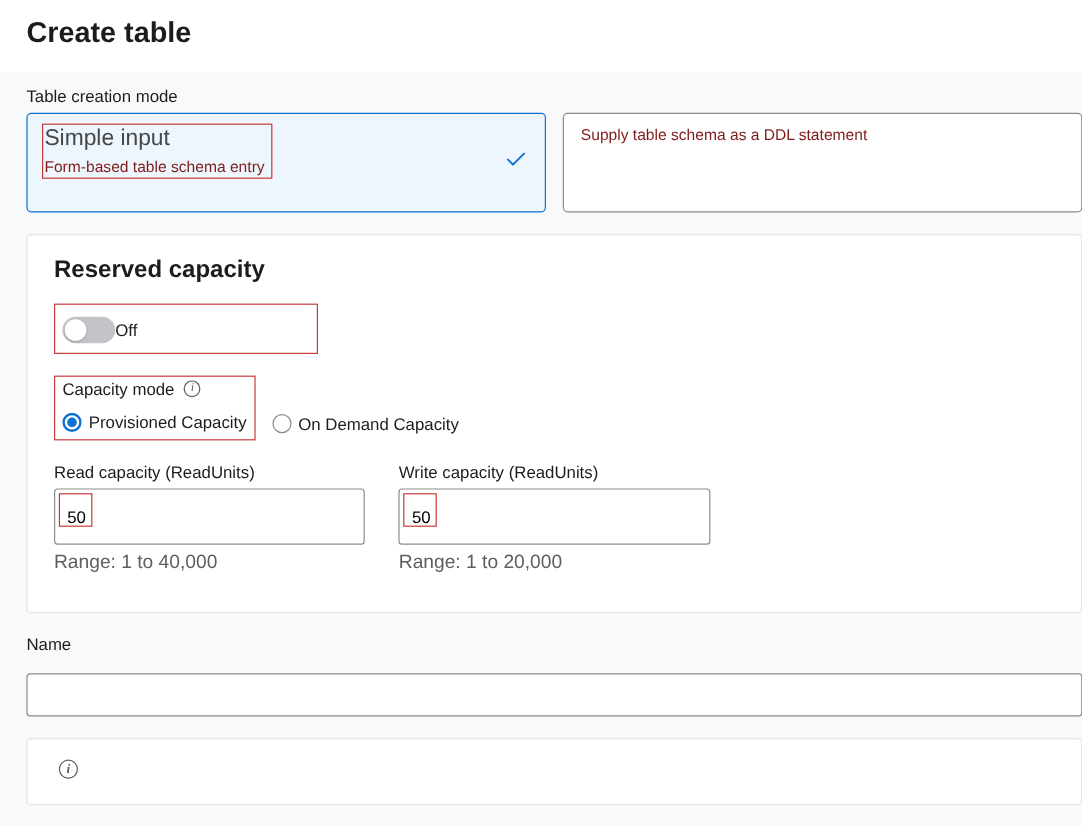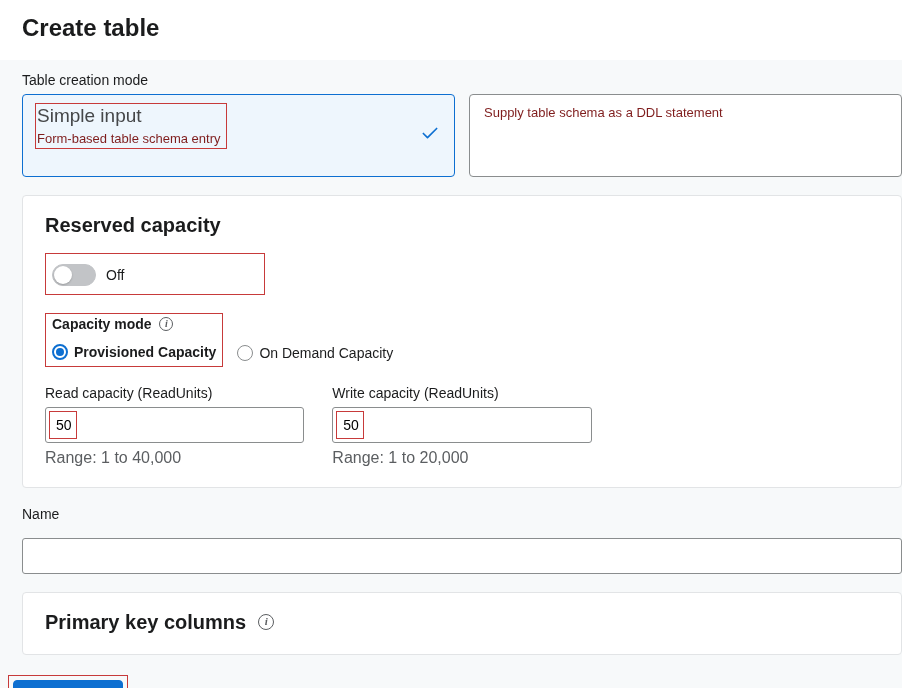--- a/index.html
+++ b/index.html
@@ -62,21 +62,21 @@
       top: 50%;
       transform: translateY(-50%);
       color: #0d6fd1;
       font-size: 20px;
     }
 
     .panel {
       background: #fff;
       border: 1px solid #e2e4e6;
       border-radius: 4px;
-      padding: 18px 22px 20px;
+      padding: 18px 22px 32px;
       margin-top: 18px;
     }
     .panel h2 {
       font-size: 20px;
       font-weight: 600;
       margin-bottom: 16px;
       display: flex;
       align-items: center;
       gap: 8px;
     }
@@ -97,21 +97,20 @@
       line-height: 1;
       vertical-align: middle;
       margin-left: 4px;
       position: relative;
       top: -1px;
     }
 
     .toggle-row {
       display: flex;
       align-items: center;
-      gap: 10px;
       margin-top: 6px;
     }
     .toggle {
       width: 44px;
       height: 22px;
       border-radius: 11px;
       background: #c2c4c7;
       position: relative;
       border: 1px solid #c2c4c7;
       cursor: pointer;
@@ -157,21 +156,21 @@
       grid-template-columns: repeat(3, 1fr);
       gap: 28px;
     }
     .cap-col label {
       font-size: 14px;
       display: block;
       margin-bottom: 6px;
     }
     .text-input {
       width: 100%;
-      height: 36px;
+      height: 47px;
       border: 1px solid #8a8d8e;
       border-radius: 3px;
       padding: 0 10px;
       font-size: 14px;
       background: #fff;
     }
     .help-text {
       font-size: 16px;
       color: #5b5e61;
       margin-top: 6px;
@@ -222,21 +221,20 @@
     .always-free-wrap {
       border: 1.5px solid #c73a3a;
       padding: 4px 8px 8px 6px;
       display: inline-block;
       min-width: 220px;
     }
     .capmode-wrap {
       border: 1.5px solid #c73a3a;
       padding: 2px 6px 6px 6px;
       display: inline-block;
-      font-weight: bold;
     }
     .val-hl {
       position: relative;
     }
     .val-hl::before {
       content: "";
       position: absolute;
       left: 4px; top: 4px;
       width: 26px; height: 26px;
       border: 1.5px solid #c73a3a;
@@ -327,21 +325,20 @@
     </div>
   </div>
 
   <div class="name-section">
     <span class="field-label">Name</span>
     <input class="name-input" type="text" value="" style="">
   </div>
 
   <div class="panel" style="padding-bottom:4px;">
     <h2>
-      <span>Primary key columns</span>
       <span class="info-icon" style="width:16px;height:16px;font-size:11px;">i</span>
     </h2>
   </div>
 
   <div class="actions" style="margin-left:-14px; padding-left:0;">
     <span class="btn-hl">
       <button class="btn-primary">Create table</button>
     </span>
     <a class="link">Cancel</a>
   </div>

